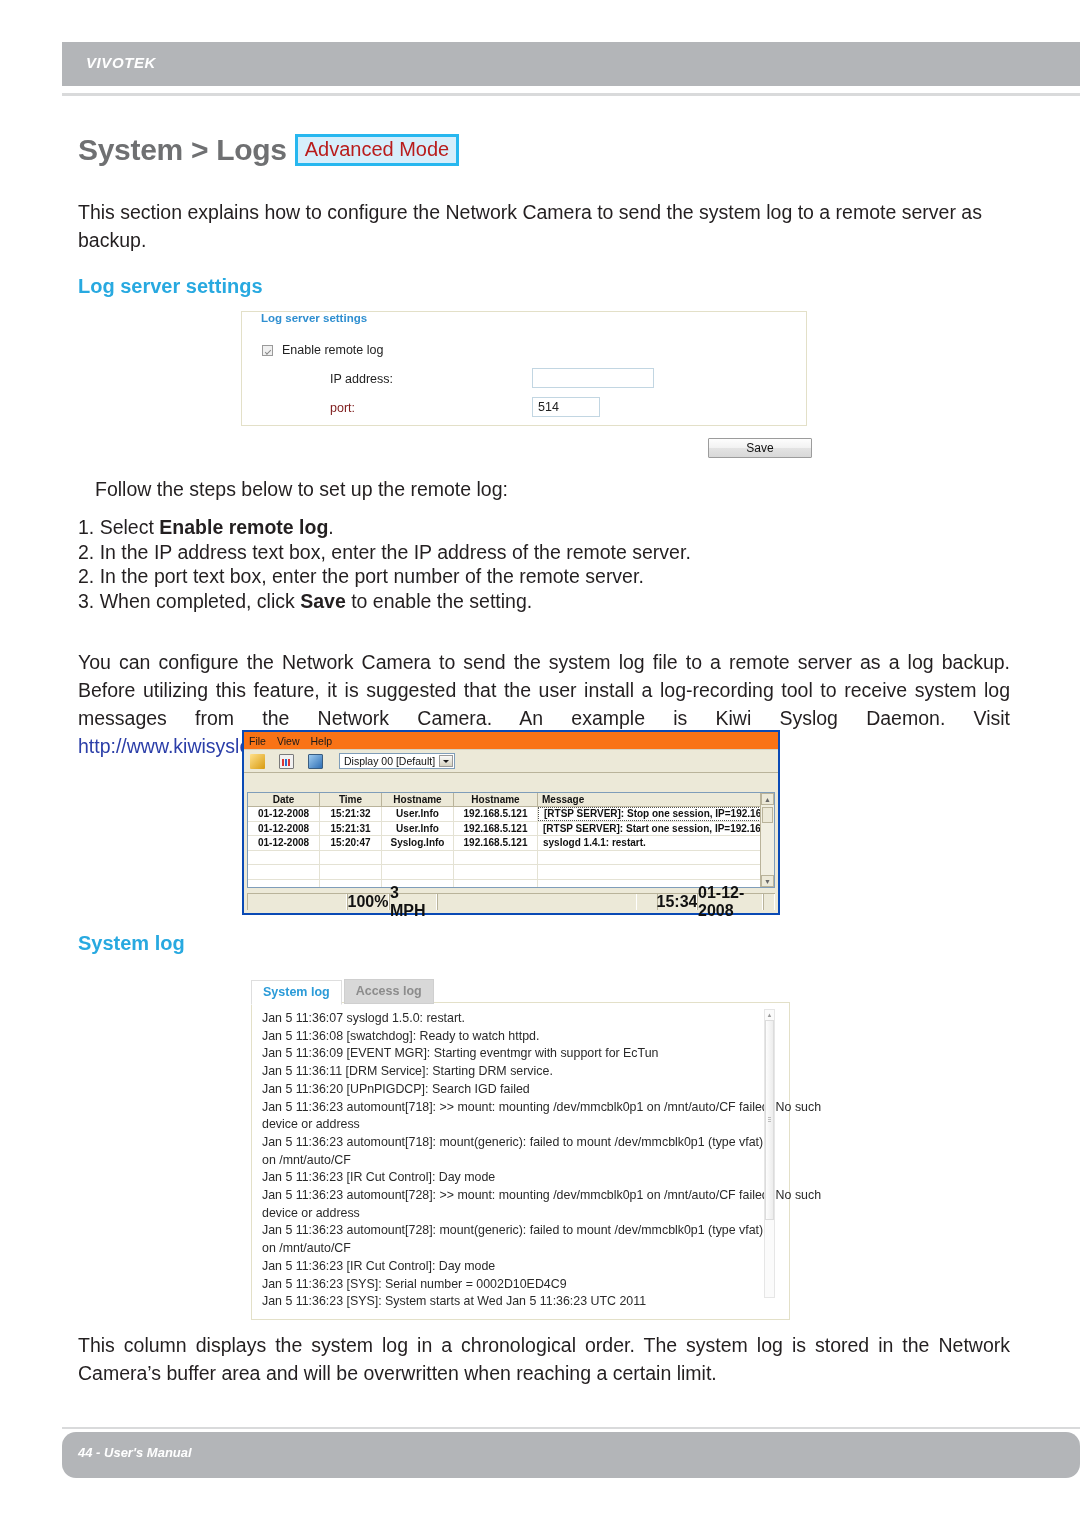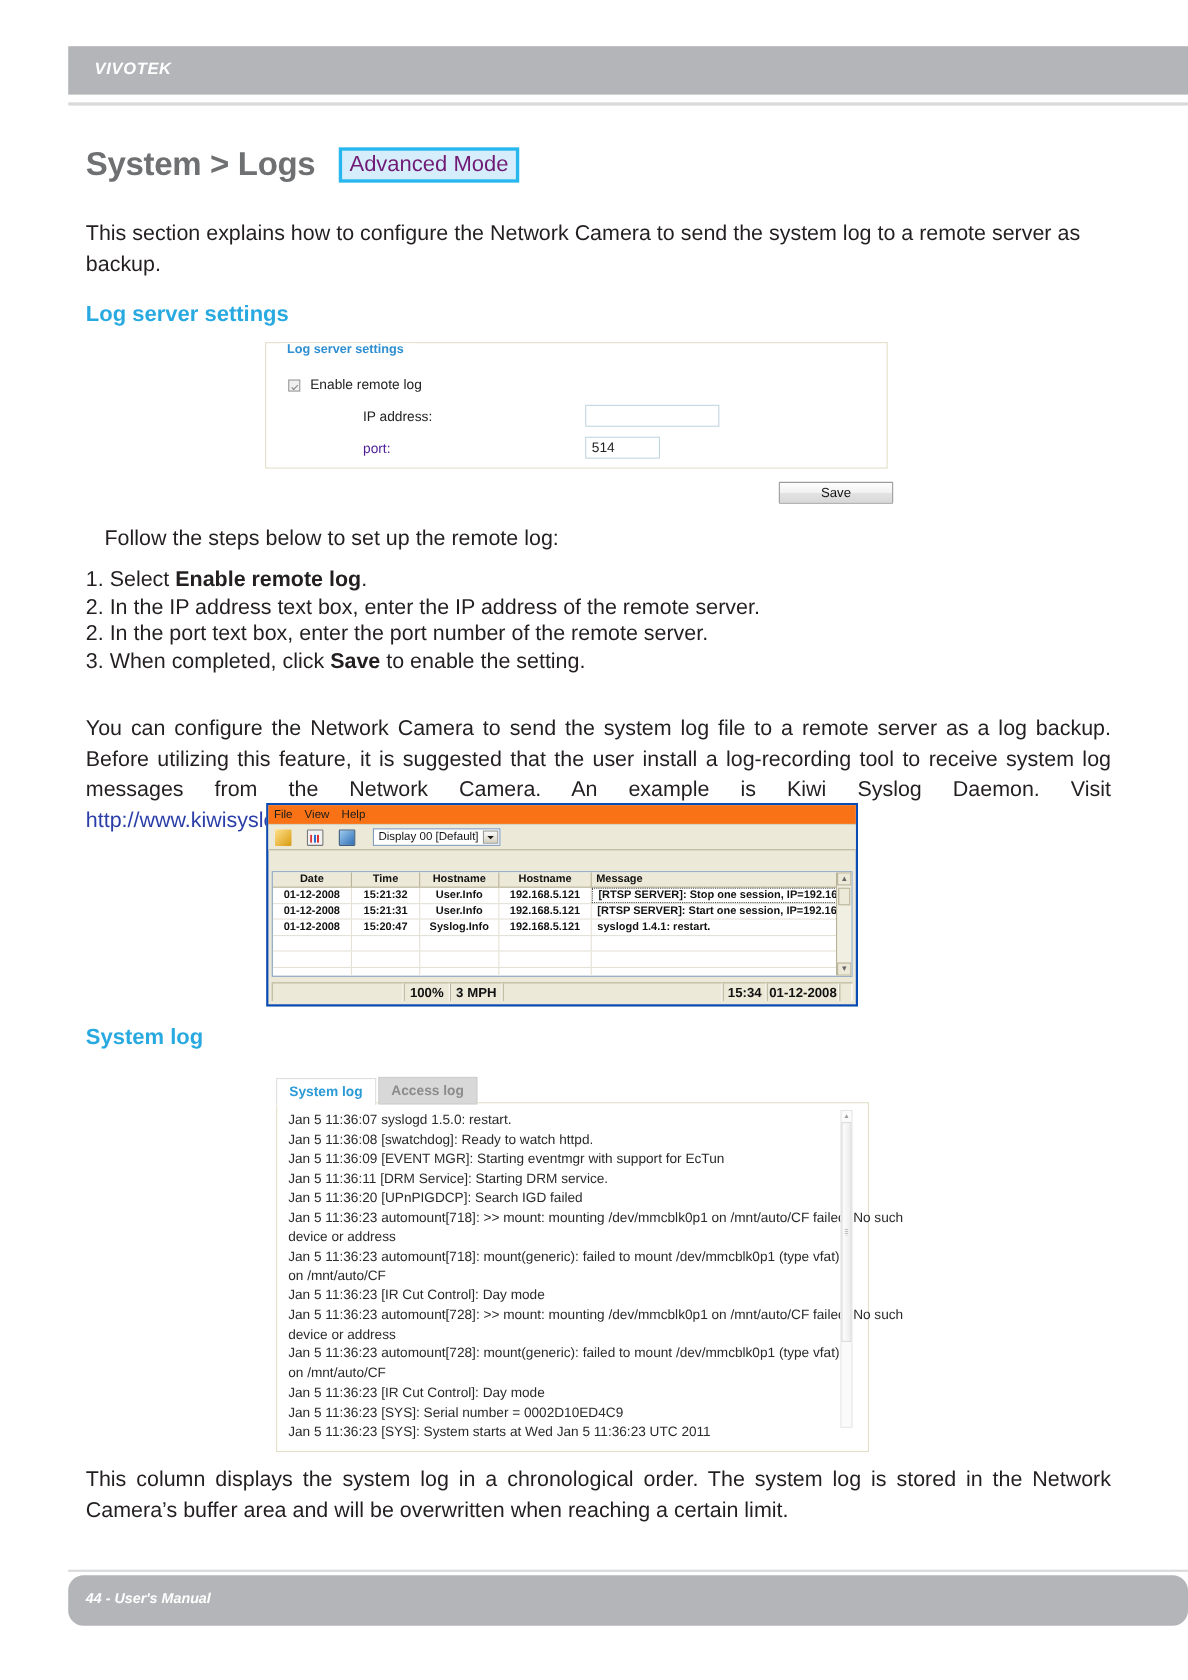--- a/index.html
+++ b/index.html
@@ -50,24 +50,24 @@
 
   .page-title {
     position: absolute; left: 78px; top: 133px;
     font-size: 30px; font-weight: bold; color: #6f7072;
     letter-spacing: -0.3px;
     white-space: nowrap;
   }
   .adv-mode {
     display: inline-block;
     vertical-align: 4px;
-    margin-left: 21px;
+    margin-left: 8px;
     background: #d6eefb;
     border: 3px solid #27b7ef;
-    color: #701a75;
+    color: #b91c1c;
     font-size: 20px;
     font-weight: normal;
     letter-spacing: 0;
     padding: 1px 7px 3px 7px;
     line-height: 1.1;
   }
 
   .body-p {
     position: absolute;
     font-size: 19.5px;
@@ -292,31 +292,31 @@
   .kiwi-vscroll .ar.bot { position: absolute; bottom: 0; left: 0; right: 0; }
   .kiwi-vscroll .thumb {
     position: absolute; left: 1px; right: 1px; top: 14px; height: 16px;
     background: #ece9d8; border: 1px solid #b9b39a; box-sizing: border-box;
   }
   .kiwi-status {
     position: absolute; left: 3px; right: 3px; bottom: 3px; height: 16px;
     background: #ece9d8;
     border-top: 1px solid #b9b39a;
     display: flex; align-items: center;
-    font-size: 12px; font-weight: bold; color: #111;
+    font-size: 16px; font-weight: bold; color: #111;
   }
   .kiwi-status .cell {
     border-left: 1px solid #b9b39a; border-right: 1px solid #ffffff;
     height: 100%; display: flex; align-items: center; justify-content: center;
     box-sizing: border-box;
   }
   .st-spacer { flex: 1; }
   .st-pct  { width: 42px; } .st-mph { width: 48px; }
   .st-mid  { width: 200px; }
-  .st-time { width: 40px; } .st-date { width: 66px; }
+  .st-time { width: 40px; margin-left: 20px; } .st-date { width: 66px; }
   .st-grip { width: 12px; }
 
   
   .sl-tabs {
     position: absolute; left: 251px; top: 979px;
     display: flex; align-items: flex-end; z-index: 2;
   }
   .tab {
     font-size: 12.5px; font-weight: bold;
     padding: 5px 11px 5px 11px;
@@ -396,21 +396,21 @@
 
 <div class="ls-panel">
   <div class="ls-row-check">
     <span class="chk"></span>
     <span class="ls-label">Enable remote log</span>
   </div>
 
   <div class="fld-label" style="position:absolute;left:88px;top:60px;font-size:12.5px;color:#222;">IP address:</div>
   <input class="txtbox" style="left: 290px; top: 56px; width: 122px; height: 20px;" value="">
 
-  <div class="fld-label" style="position:absolute;left:88px;top:89px;font-size:12.5px;color:#4c1d95;">port:</div>
+  <div class="fld-label" style="position:absolute;left:88px;top:89px;font-size:12.5px;color:#7f1d1d;">port:</div>
   <input class="txtbox" style="left: 290px; top: 85px; width: 68px; height: 20px;" value="514">
 </div>
 <div class="ls-legend">Log server settings</div>
 
 <div class="save-btn">Save</div>
 
 <div class="body-p p-follow">Follow the steps below to set up the remote log:</div>
 
 <div class="steps">
   <div><span>1. Select </span><b>Enable remote log</b><span>.</span></div>

